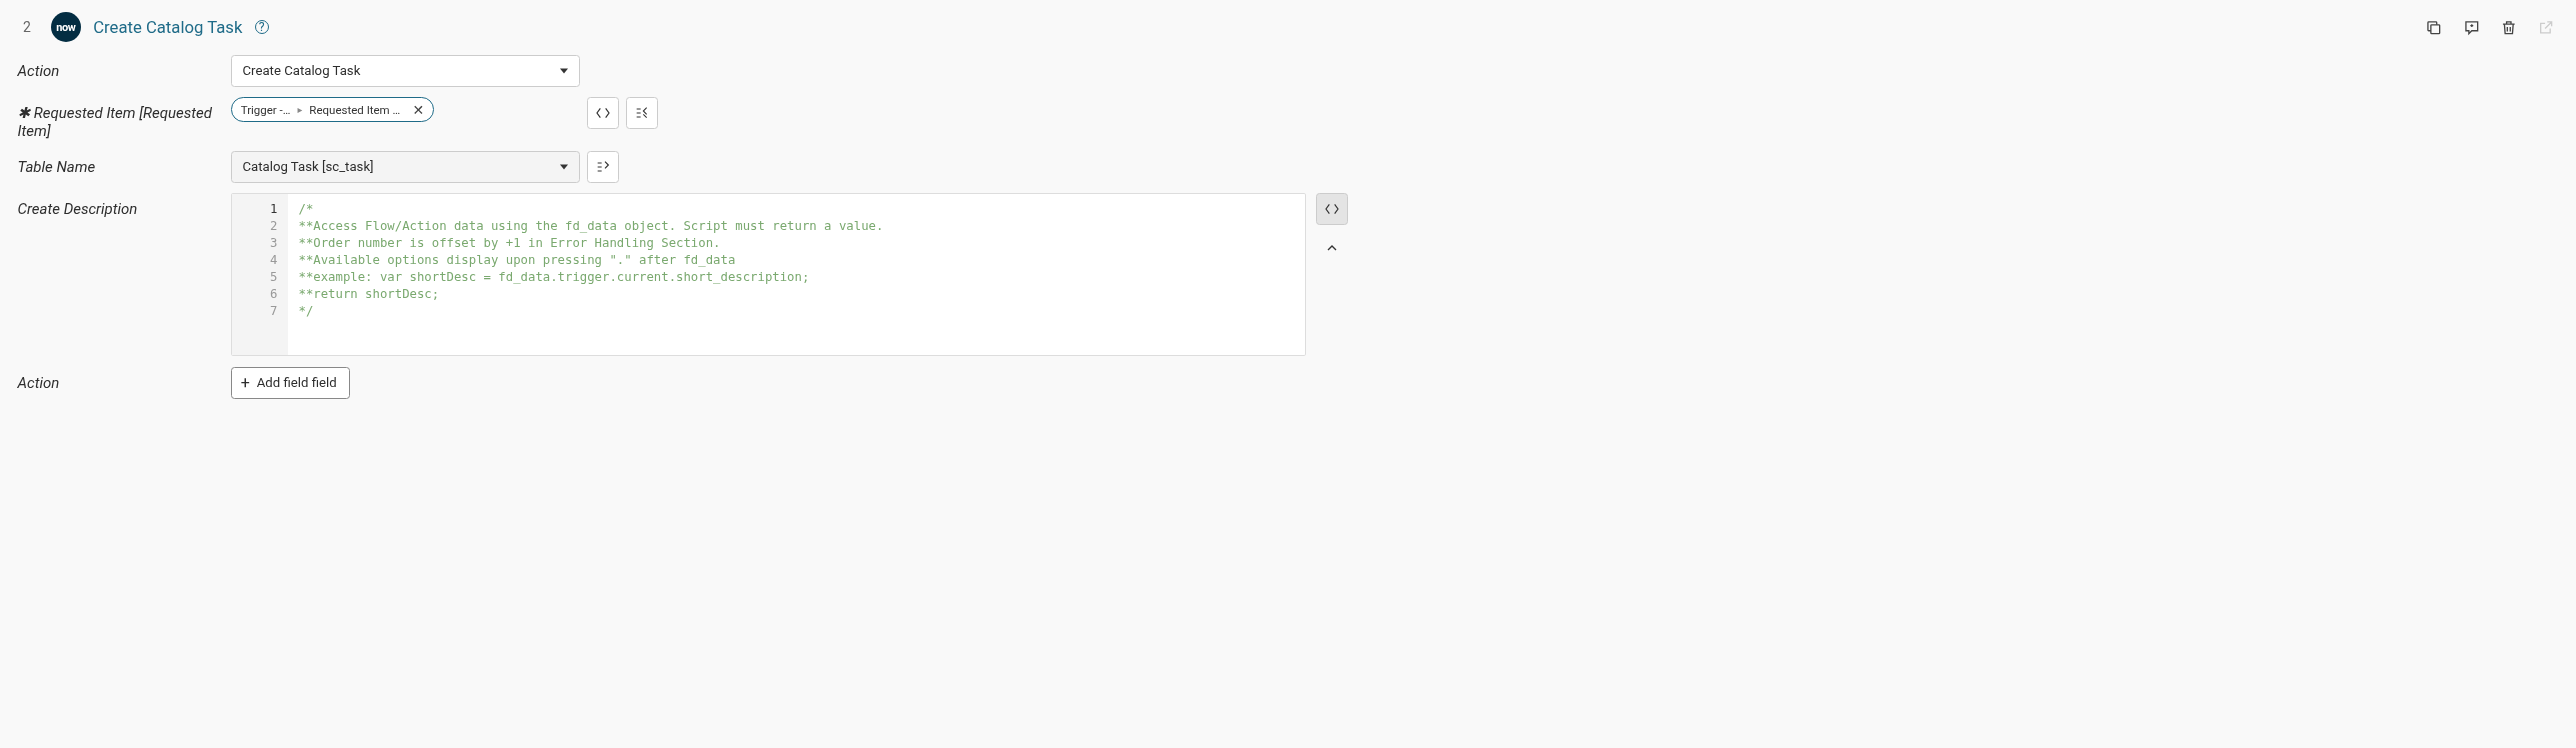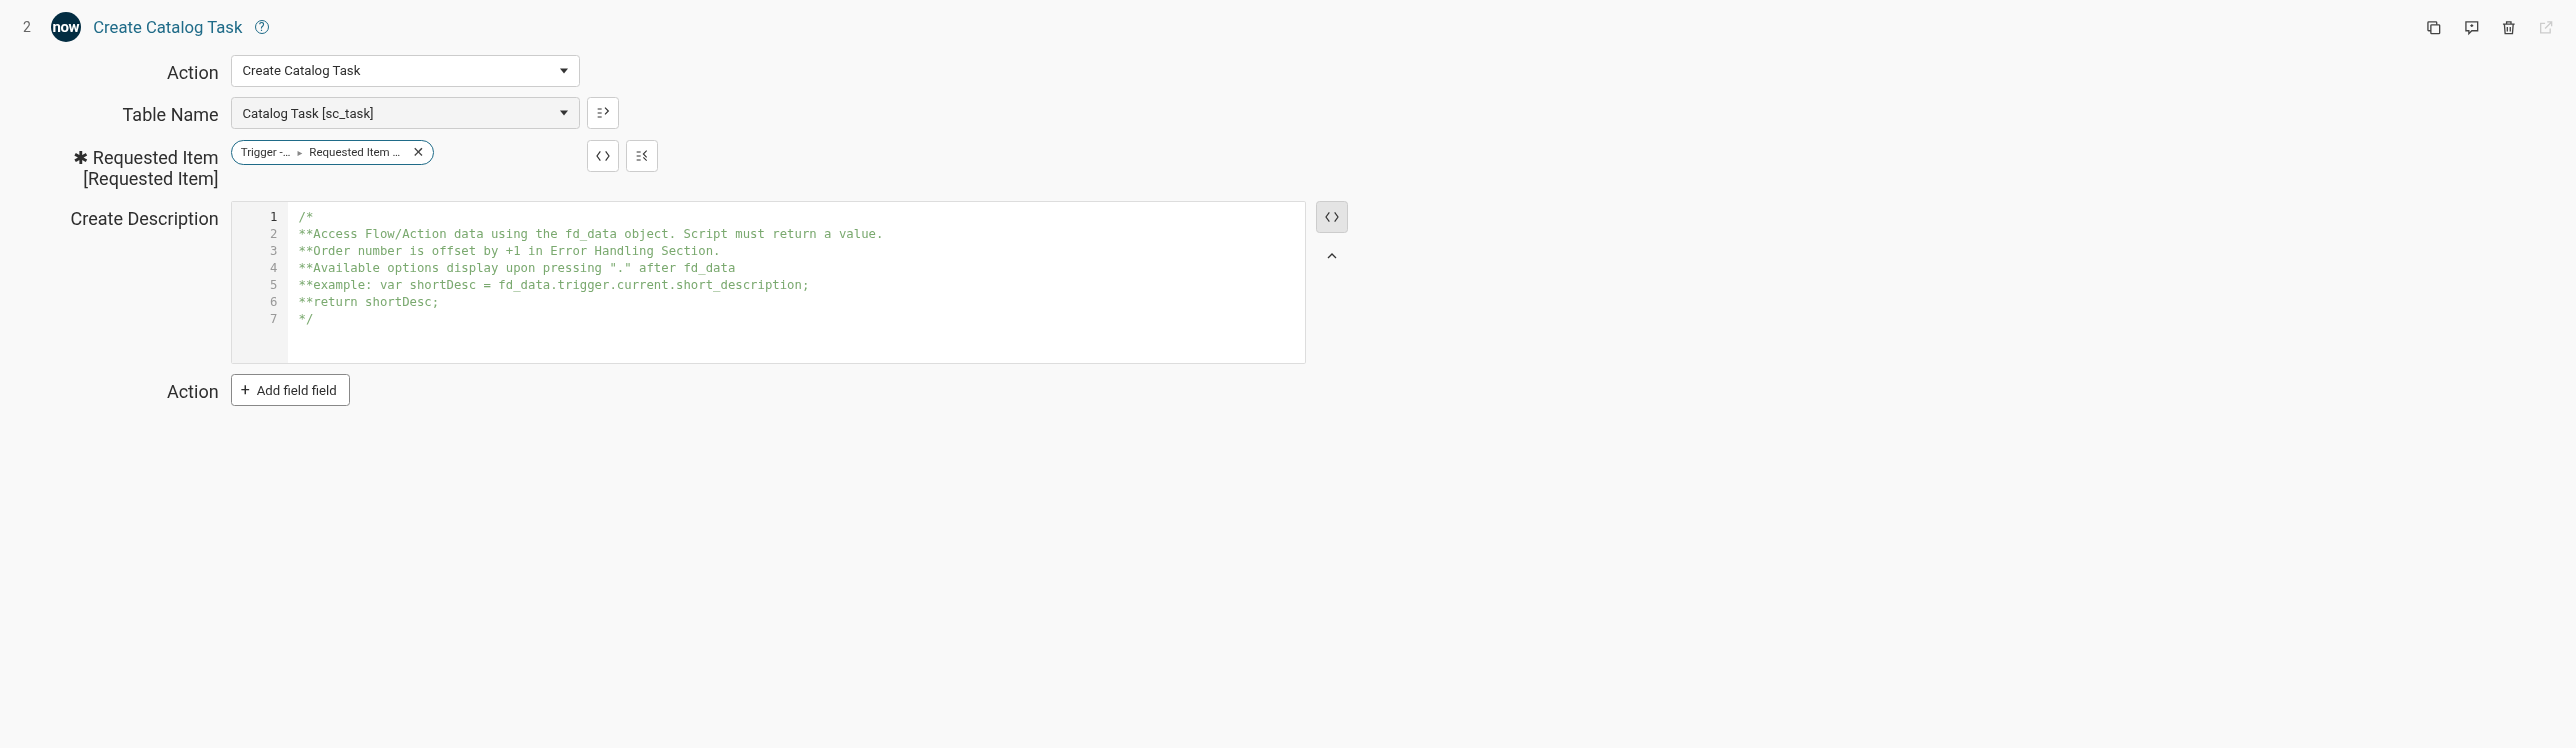--- a/index.html
+++ b/index.html
@@ -1,31 +1,31 @@
 <!DOCTYPE html>
 <html style="font-size:14px"><head>
   <meta charset="utf-8">
   <style>
     * { margin: 0; padding: 0; box-sizing: border-box; }
     body { font-family: -apple-system, BlinkMacSystemFont, "Segoe UI", Roboto, sans-serif; background: #f9f9f9; color: #2e2e2e; font-size: 12.3px; }
     .wrapper { padding: 7px 17.6px 35px 17.6px; }
     
     .header { display: flex; align-items: center; gap: 12.3px; padding: 5.3px 0 12.3px 0; }
     .step-num { color: #666; font-size: 14px; width: 21px; text-align: left; padding-left: 5.3px; }
-    .logo { width: 30px; height: 30px; border-radius: 50%; background: #032d42; color: #fff; display: flex; align-items: center; justify-content: center; font-size: 15px; font-weight: 700; letter-spacing: -0.4px; }
+    .logo { width: 30px; height: 30px; border-radius: 50%; background: #032d42; color: #fff; display: flex; align-items: center; justify-content: center; font-size: 11px; font-weight: 700; letter-spacing: -0.4px; }
     .title { color: #1f6b88; font-size: 16.7px; font-weight: 400; }
     .help-icon { color: #1f6b88; font-size: 12.3px; border: 0.9px solid #1f6b88; border-radius: 50%; width: 14px; height: 14px; display: flex; align-items: center; justify-content: center; cursor: pointer;}
     .spacer { flex: 1; }
     .icon-btn { width: 25px; height: 25px; display: flex; align-items: center; justify-content: center; color: #444; cursor: pointer; border-radius: 3.5px; }
     .icon-btn.disabled { color: #ccc; cursor: default; }
     .icon-btn svg { width: 17.6px; height: 17.6px; }
     
     .form { padding-left: 0; }
     .row { display: flex; align-items: flex-start; margin-bottom: 10.6px; gap: 12.3px; }
-    .label { width: 201px; text-align: right; color: #2e2e2e; font-size: 18px; padding-top: 7px; line-height: 1.2; }
+    .label { width: 201px; text-align: left; color: #2e2e2e; font-size: 15px; padding-top: 7px; line-height: 1.2; font-style: italic; }
     .field { display: flex; align-items: flex-start; gap: 7px; }
     
     .sel { height: 32px; border: 0.9px solid #ccc; border-radius: 3.5px; background: #fff; padding: 0 30px 0 10.6px; font-size: 13.2px; color: #2e2e2e; position: relative; display: flex; align-items: center; min-width: 349px; cursor: pointer; }
     .sel.gray { background: #f4f4f4; }
     .caret { position: absolute; right: 10.6px; top: 50%; transform: translateY(-50%); width: 0; height: 0; border-left: 4.4px solid transparent; border-right: 4.4px solid transparent; border-top: 5.3px solid #333; }
     
     .sq-btn { height: 32px; width: 32px; border: 0.9px solid #ccc; border-radius: 3.5px; background: #fff; display: flex; align-items: center; justify-content: center; color: #333; cursor: pointer; }
     .sq-btn svg { width: 16px; height: 16px; }
     .sq-btn.active { background: #e4e4e4; }
     
@@ -86,55 +86,55 @@
       <div class="label">Action</div>
       <div class="field">
         <div class="sel">
           <span>Create Catalog Task</span>
           <span class="caret"></span>
         </div>
       </div>
     </div>
 
     <div class="row">
-      <div class="label">Table Name</div>
-      <div class="field">
-        <div class="sel gray">
-          <span>Catalog Task [sc_task]</span>
-          <span class="caret"></span>
-        </div>
-        <div class="sq-btn">
-          <svg viewBox="0 0 24 24" fill="none" stroke="currentColor" stroke-width="1.6">
-              <path d="M4 6h6M4 12h6M4 18h6"></path>
-              <path d="M15 4l5 5-5 5" stroke-width="1.8"></path>
-            </svg>
-        </div>
-      </div>
-    </div>
-
-    <div class="row">
       <div class="label">✱ Requested Item [Requested Item]</div>
       <div class="field">
         <div class="pill-wrap">
           <div class="pill">
             <span>Trigger -…</span>
             <span class="arrow">▸</span>
             <span>Requested Item …</span>
             <span class="x">✕</span>
           </div>
         </div>
         <div class="sq-btn">
           <svg viewBox="0 0 24 24" fill="none" stroke="currentColor" stroke-width="1.8">
               <path d="M8 5l-5 7 5 7M16 5l5 7-5 7"></path>
             </svg>
         </div>
         <div class="sq-btn">
           <svg viewBox="0 0 24 24" fill="none" stroke="currentColor" stroke-width="1.6">
               <path d="M4 6h6M4 12h6M4 18h6"></path>
               <path d="M19 4l-5 5 5 5M14 14l5 5"></path>
+            </svg>
+        </div>
+      </div>
+    </div>
+
+    <div class="row">
+      <div class="label">Table Name</div>
+      <div class="field">
+        <div class="sel gray">
+          <span>Catalog Task [sc_task]</span>
+          <span class="caret"></span>
+        </div>
+        <div class="sq-btn">
+          <svg viewBox="0 0 24 24" fill="none" stroke="currentColor" stroke-width="1.6">
+              <path d="M4 6h6M4 12h6M4 18h6"></path>
+              <path d="M15 4l5 5-5 5" stroke-width="1.8"></path>
             </svg>
         </div>
       </div>
     </div>
 
     <div class="row">
       <div class="label">Create Description</div>
       <div class="field" style="flex:1; align-items:stretch;">
         <div class="code-area">
           <div class="gutter">

